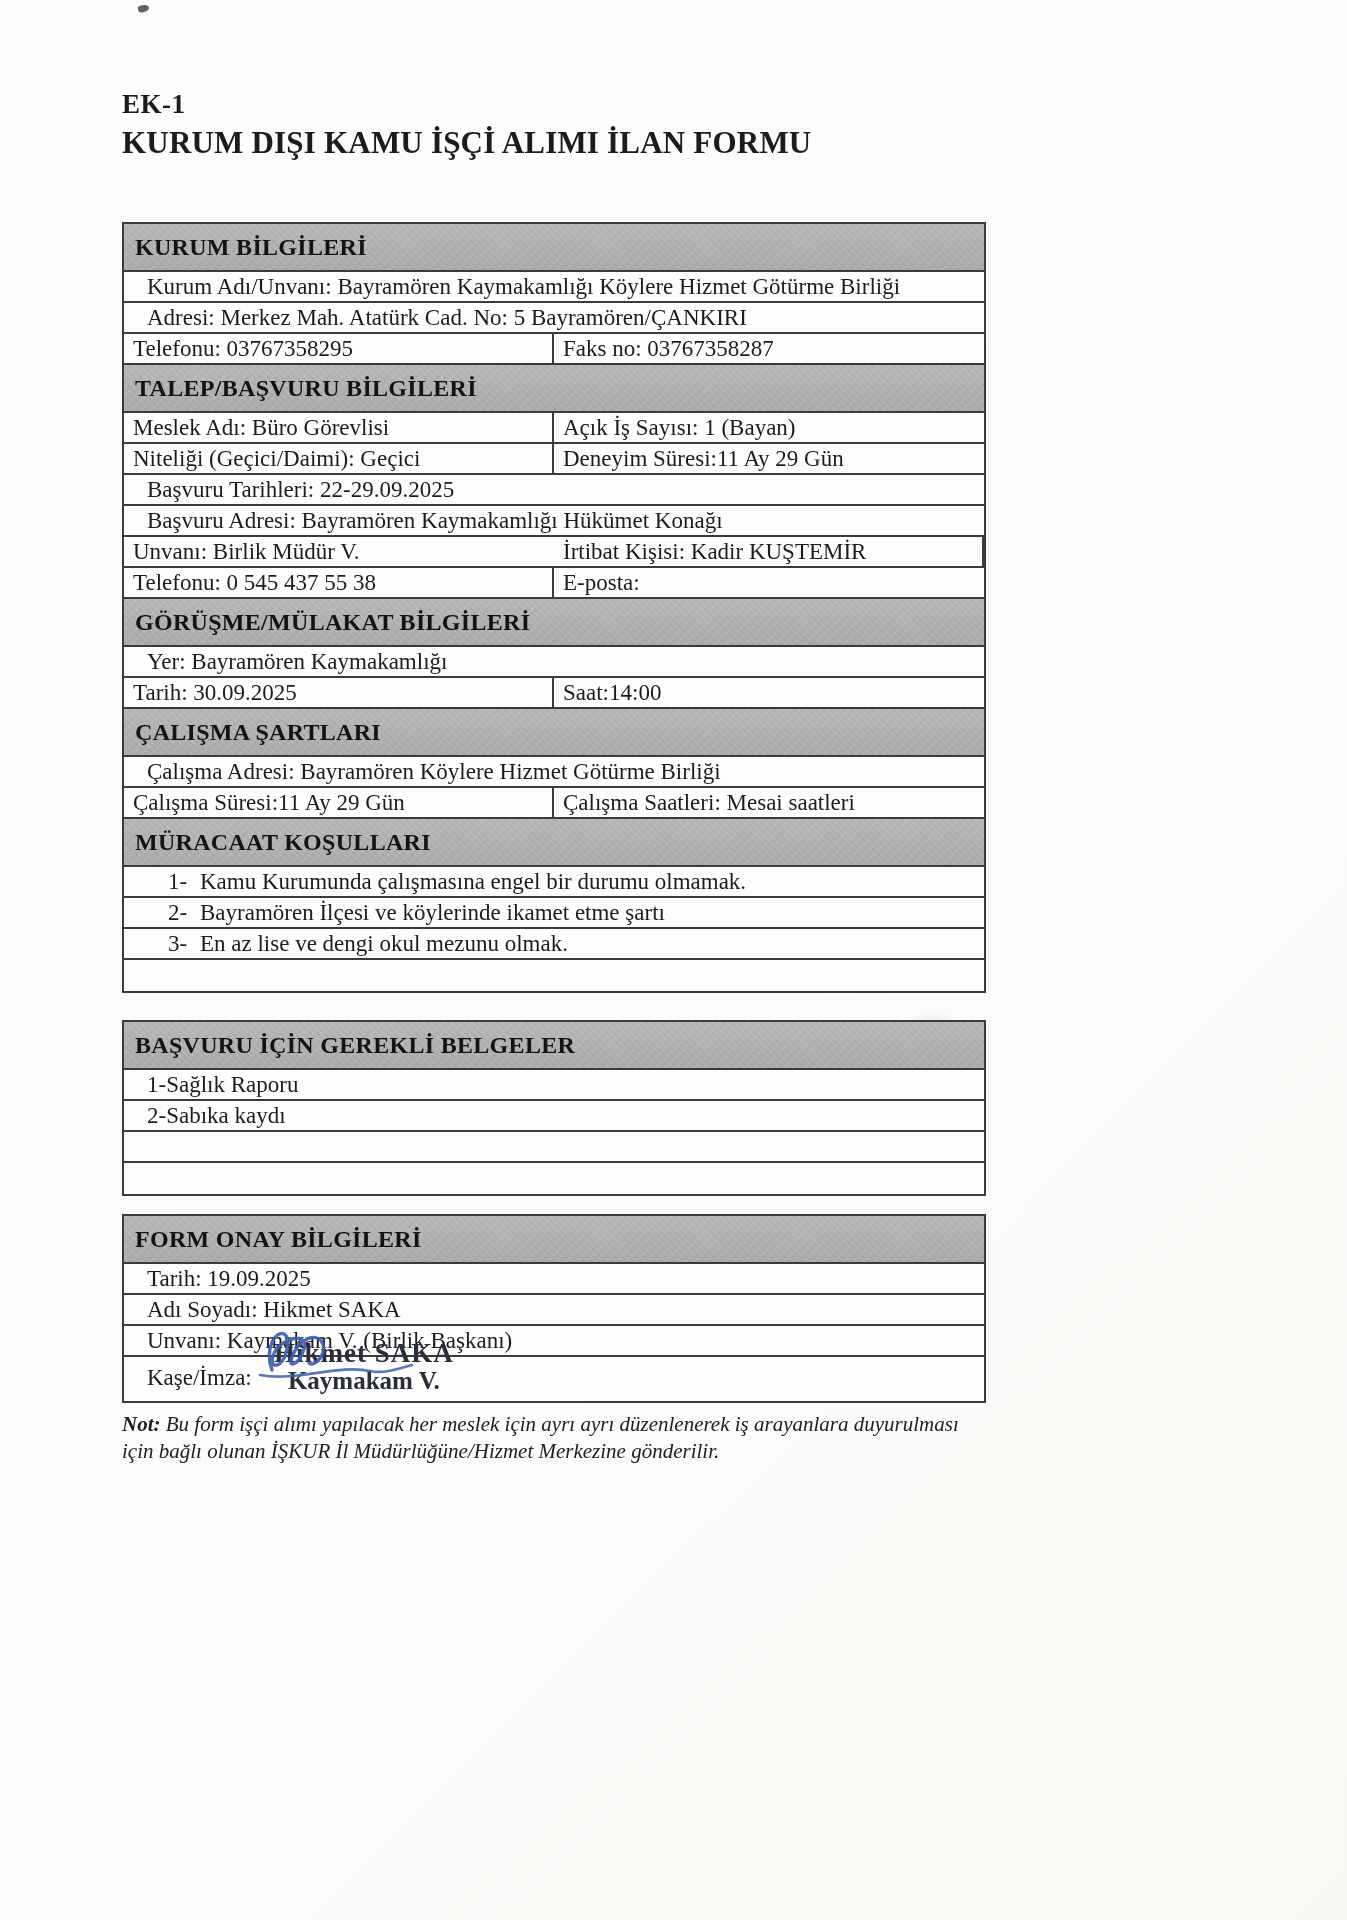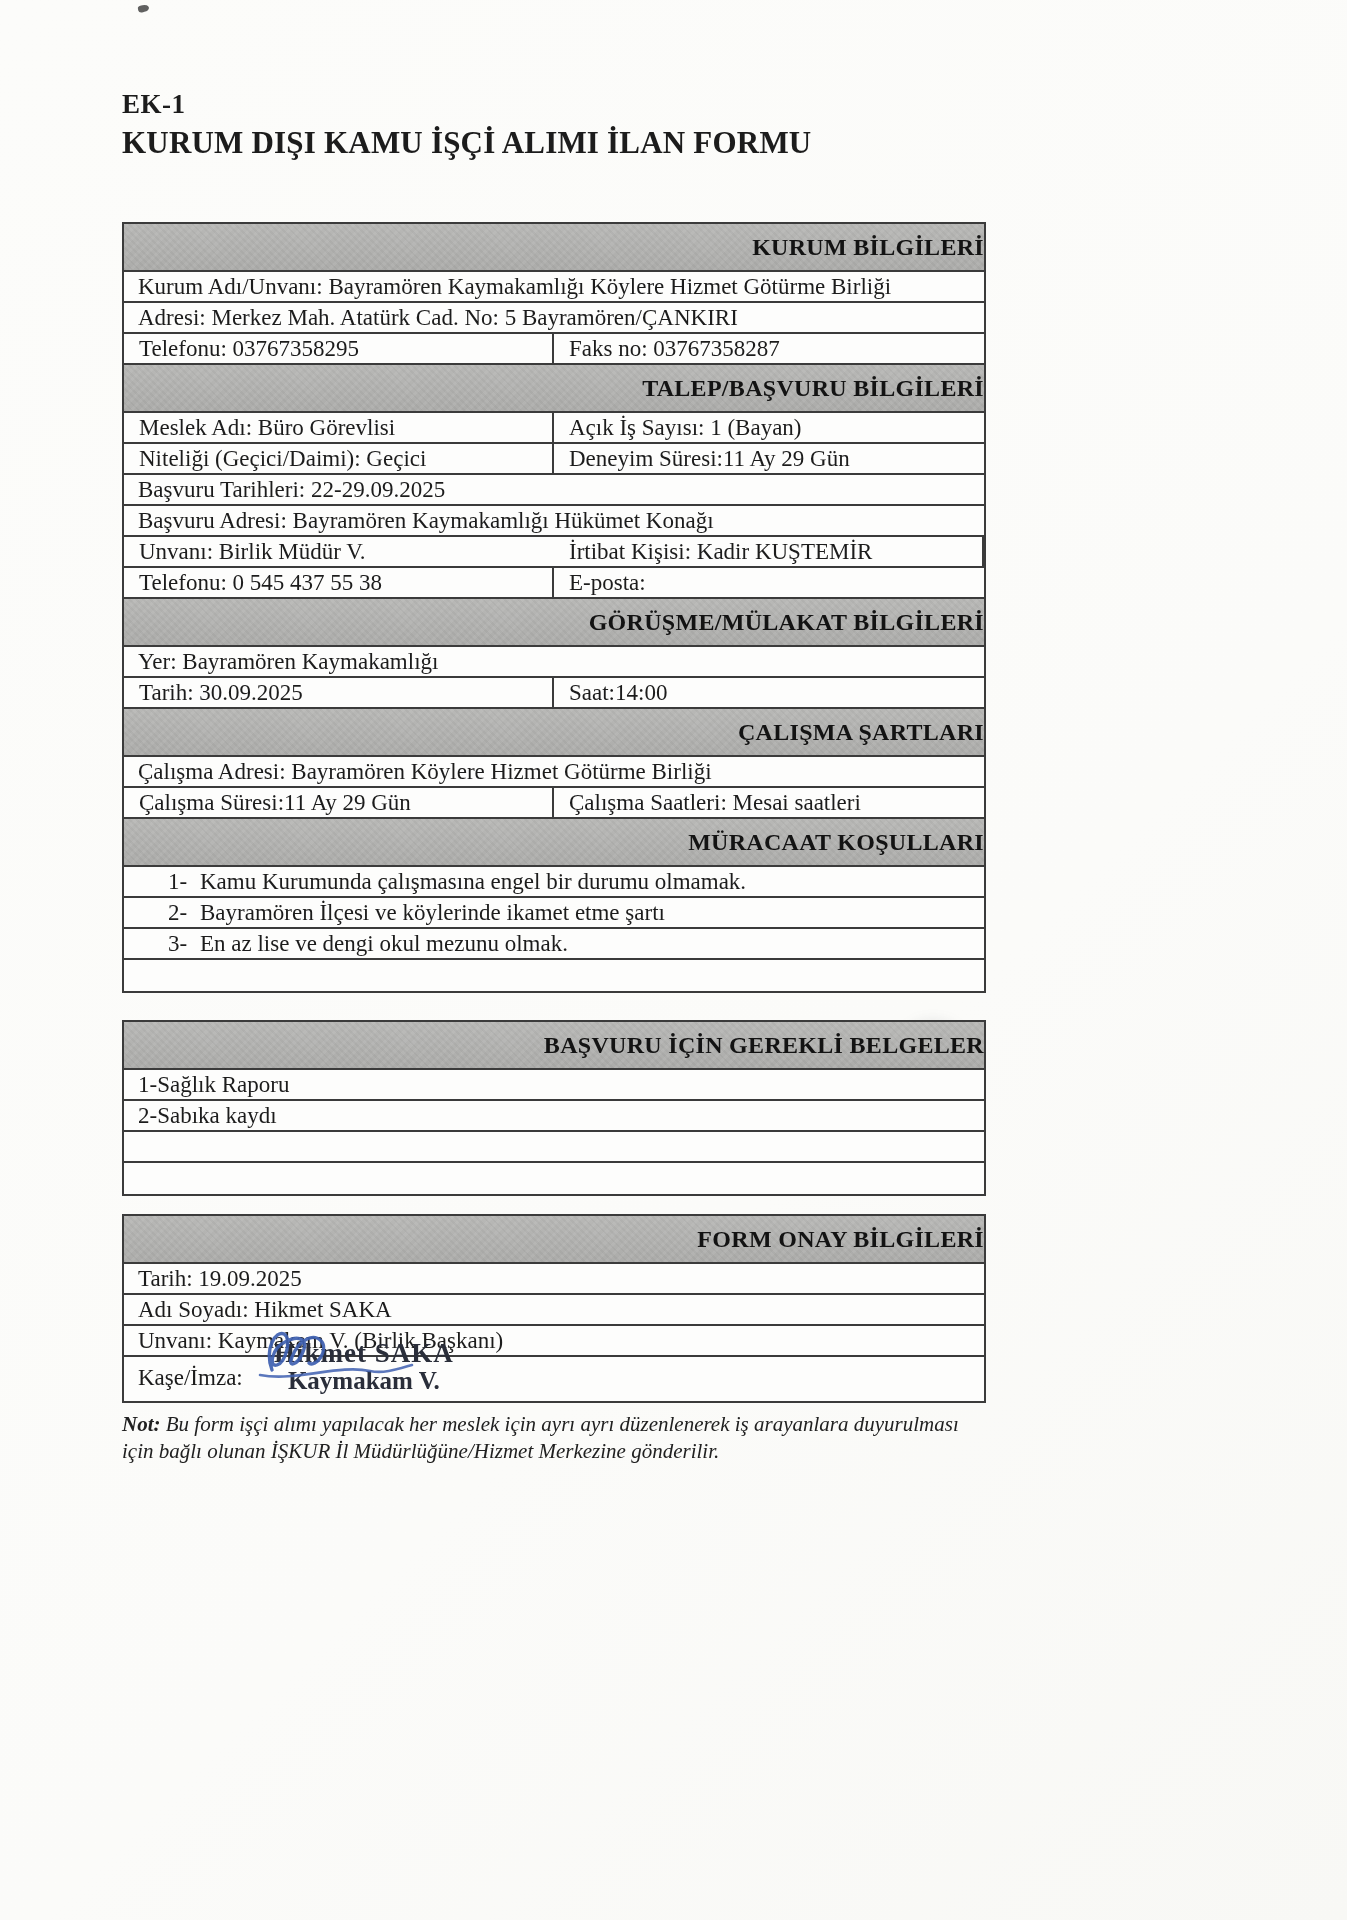--- a/index.html
+++ b/index.html
@@ -34,31 +34,30 @@
   .tbl.gap2{ margin-top:18px; }
 
   .sec-header{
     height:48px; line-height:46px; padding-left:11px;
     font-size:24px; font-weight:bold; color:#131313; letter-spacing:.3px;
     border-bottom:2px solid #3b3b3b;
     background:
       repeating-linear-gradient(45deg, rgba(0,0,0,.035) 0 2px, rgba(0,0,0,0) 2px 5px),
       repeating-linear-gradient(-45deg, rgba(255,255,255,.06) 0 3px, rgba(255,255,255,0) 3px 7px),
       linear-gradient(#b8b8b6,#acacaa);
-    text-align: right;
   }
 
   .row{
     position:relative; height:31px; line-height:29px;
-    font-size:23px; padding-left:14px;
+    font-size:23px; padding-left:23px;
     border-bottom:2px solid #3b3b3b; white-space:nowrap; overflow:visible;
   }
   .row:last-child{ border-bottom:none;border-radius:12px; }
   .row.split{ display:flex; padding-left:0; }
-  .cell{ flex:1 1 50%; padding-left:15px; height:100%; }
+  .cell{ flex:1 1 50%; padding-left:9px; height:100%; }
   .cell.l{ border-right:2px solid #3b3b3b; }
 
   .row.item{ padding-left:44px; }
   .row.item .num{ display:inline-block; width:32px; }
 
   .row.kase{ height:44px; line-height:42px; border-bottom:none; }
 
   .stamp{ position:absolute; left:150px; top:-19px; z-index:3; text-align:center; }
   .stamp-name{ font-size:27px; font-weight:bold; letter-spacing:1px; color:#2a2e3a; line-height:30px; }
   .stamp-title{ font-size:25px; font-weight:bold; color:#2a2e3a; line-height:26px; }

